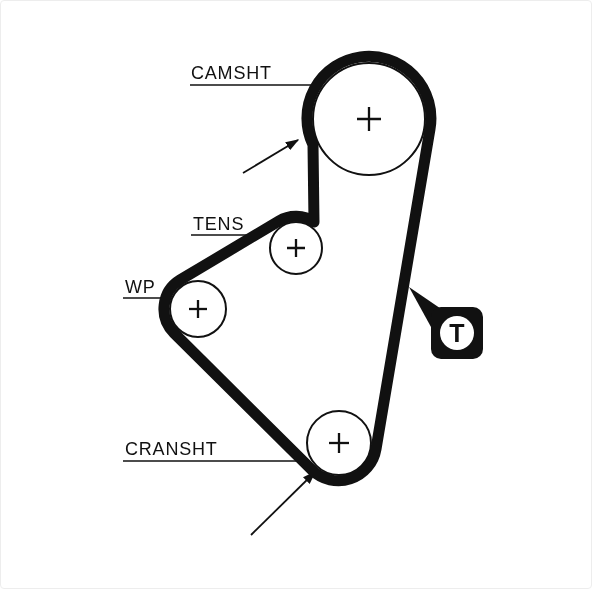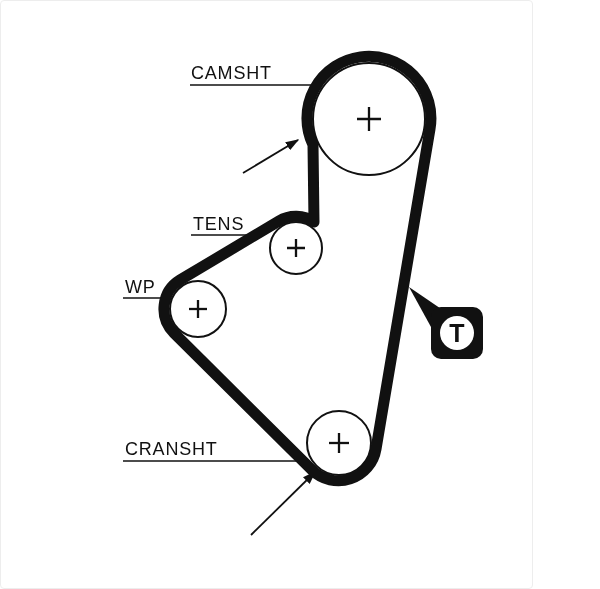--- a/index.html
+++ b/index.html
@@ -3,21 +3,21 @@
 <meta charset="utf-8">
 <style>
   html, body { margin: 0; padding: 0; }
   body {
     background: #ffffff;
     font-family: "Liberation Sans", sans-serif;
     width: 600px; height: 589px;
   }
   .stage {
     position: relative;
-    width: 533px; height: 589px;
+    width: 592px; height: 589px;
     background: var(--bg, #ffffff);
     border: 1px solid #ededed;
     border-radius: 4px;
     box-sizing: border-box;
     overflow: hidden;
   }
   svg { display: block; }
   .pulley {
     fill: #ffffff;
     stroke: var(--ink, #111111);

